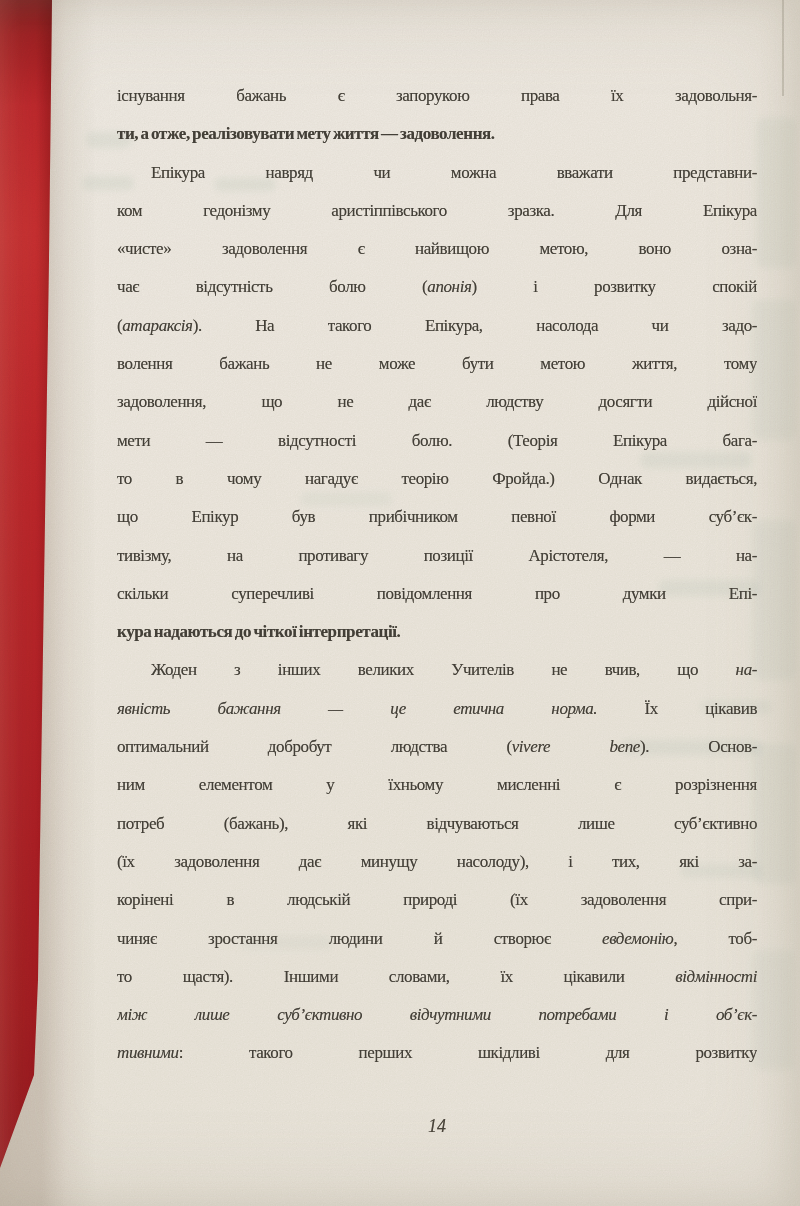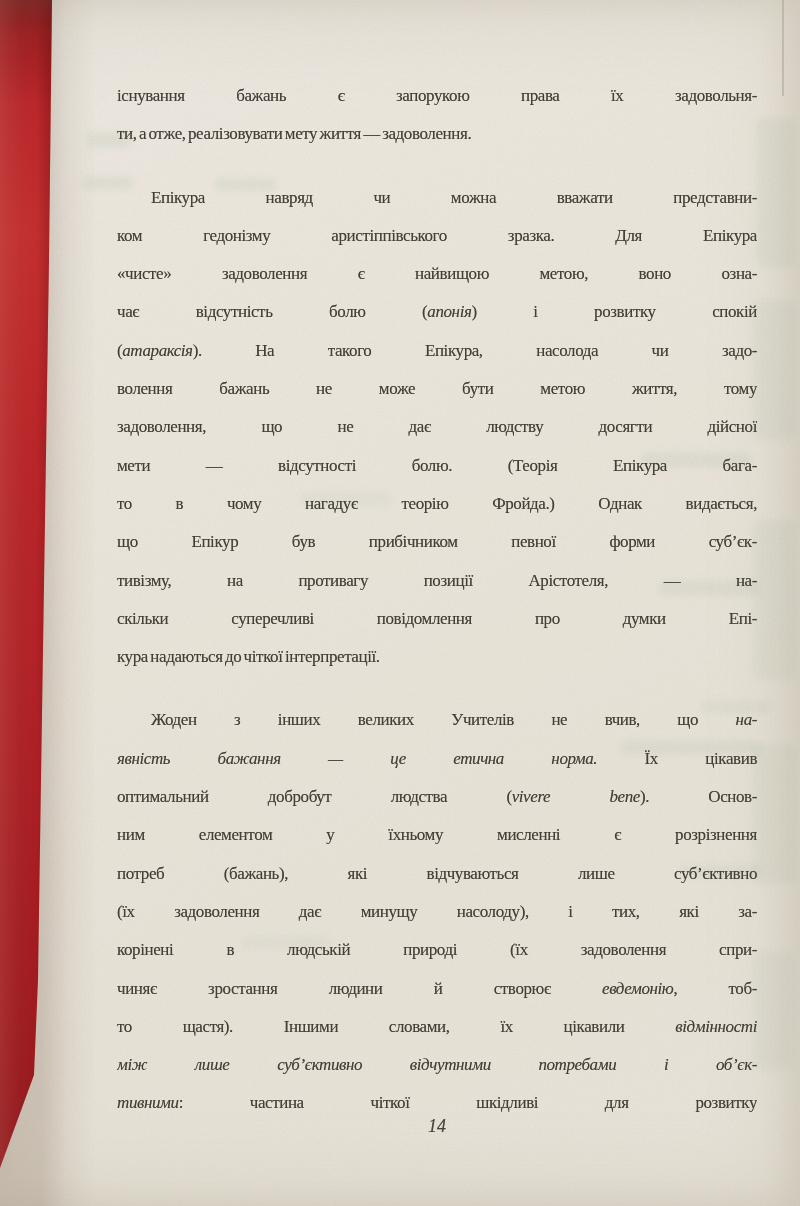--- a/index.html
+++ b/index.html
@@ -44,22 +44,22 @@
   .g14{left:240px;top:936px;width:92px;height:13px;opacity:.22;}
   .g15{left:752px;top:950px;width:42px;height:120px;opacity:.22;}
   
   .textblock{
     position:absolute;left:117px;top:77px;width:640px;
     font-size:17px;line-height:38.3px;color:#46423a;
     letter-spacing:-0.4px;word-spacing:-1.5px;
     text-shadow:0 0 .6px rgba(70,66,56,.5);
   }
   .line{height:38.3px;overflow:hidden;text-align:justify;text-align-last:justify;}
-  .line.end{text-align-last:left;}
-  .line.indent{text-indent:34px;margin-top:25px;}
+  .line.end{text-align-last:left;font-weight:bold;}
+  .line.indent{text-indent:34px;}
   .line em{font-style:italic;}
   .pagenum{
     position:absolute;left:117px;top:1108px;width:640px;height:36px;line-height:36px;
     text-align:center;font-style:italic;font-size:18px;color:#4c473d;
     text-shadow:0 0 .6px rgba(70,66,56,.5);
   }
   .noise{position:absolute;left:0;top:0;opacity:.38;mix-blend-mode:multiply;pointer-events:none;}
 </style>
 </head>
 <body>
@@ -104,21 +104,21 @@
       <div class="line indent"><span>Жоден з інших великих Учителів не вчив, що </span><em>на-</em></div>
       <div class="line"><em>явність бажання — це етична норма.</em><span> Їх цікавив</span></div>
       <div class="line"><span>оптимальний добробут людства (</span><em>vivere bene</em><span>). Основ-</span></div>
       <div class="line"><span>ним елементом у їхньому мисленні є розрізнення</span></div>
       <div class="line"><span>потреб (бажань), які відчуваються лише суб’єктивно</span></div>
       <div class="line"><span>(їх задоволення дає минущу насолоду), і тих, які за-</span></div>
       <div class="line"><span>корінені в людській природі (їх задоволення спри-</span></div>
       <div class="line"><span>чиняє зростання людини й створює </span><em>евдемонію</em><span>, тоб-</span></div>
       <div class="line"><span>то щастя). Іншими словами, їх цікавили </span><em>відмінності</em></div>
       <div class="line"><em>між лише суб’єктивно відчутними потребами і об’єк-</em></div>
-      <div class="line"><em>тивними</em><span>: частина чіткої шкідливі для розвитку</span></div>
+      <div class="line"><em>тивними</em><span>: такого перших шкідливі для розвитку</span></div>
     </div>
 
   <div class="pagenum">14</div>
 
   <svg class="noise" width="800" height="1206" aria-hidden="true">
     <filter id="grain">
       <feTurbulence type="fractalNoise" baseFrequency="0.85" numOctaves="2" stitchTiles="stitch"></feTurbulence>
       <feColorMatrix type="matrix" values="0 0 0 0 0.42  0 0 0 0 0.39  0 0 0 0 0.33  0.22 0.22 0.22 0 0"></feColorMatrix>
     </filter>
     <rect width="800" height="1206" filter="url(#grain)"></rect>

